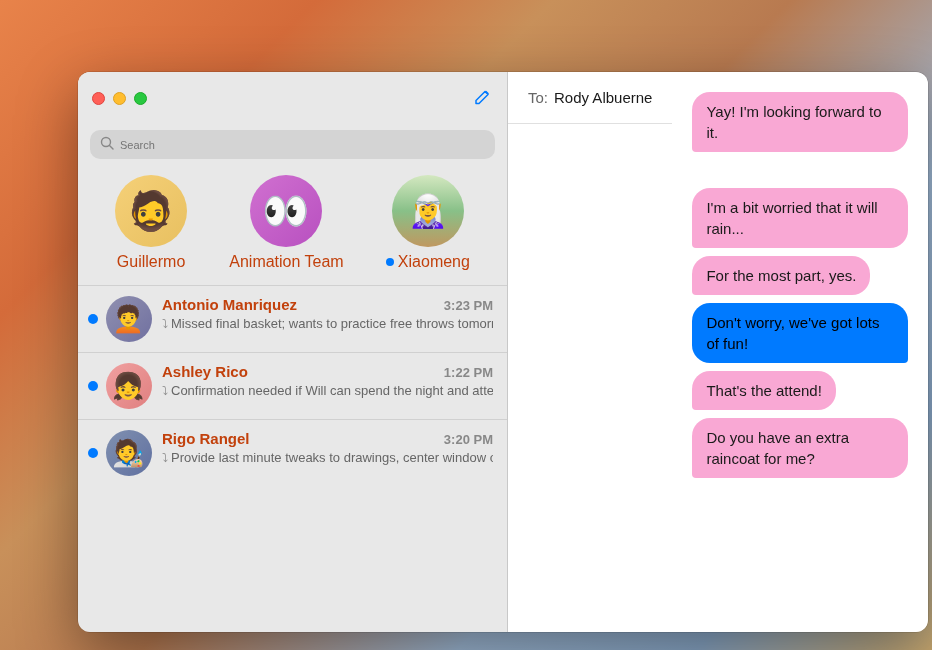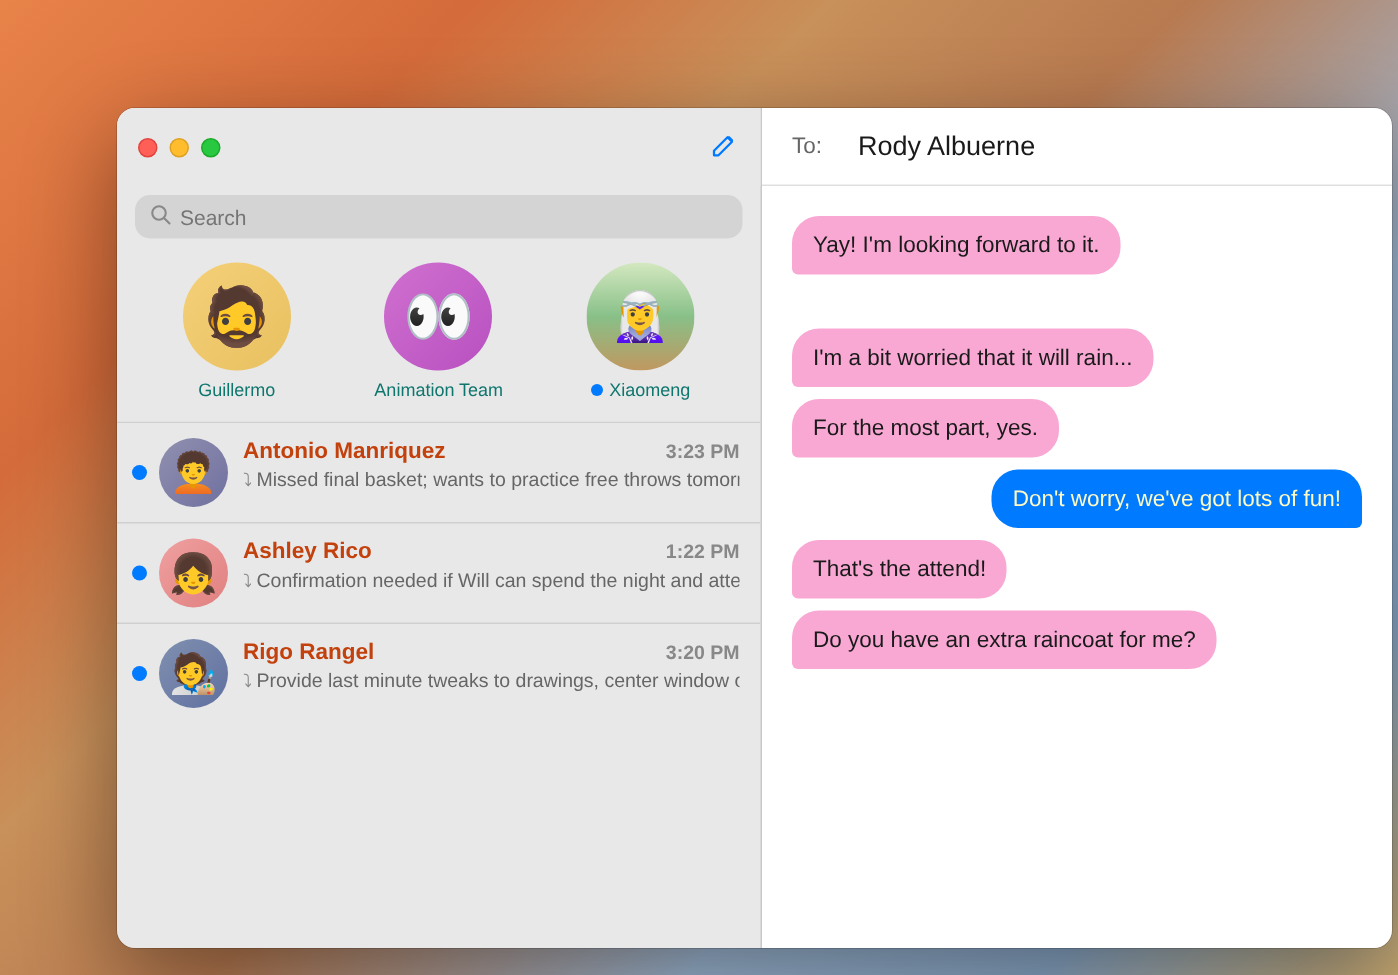--- a/index.html
+++ b/index.html
@@ -99,21 +99,21 @@
 
     .search-bar .search-icon-wrap {
       color: #888;
       font-size: 14px;
     }
 
     .search-bar input {
       background: none;
       border: none;
       outline: none;
-      font-size: 14px;
+      font-size: 11px;
       color: #888;
       flex: 1;
       font-family: inherit;
     }
 
     
     .pinned-contacts {
       display: flex;
       justify-content: space-around;
       padding: 6px 16px 14px;
@@ -145,22 +145,22 @@
 
     .contact-avatar.animation-team {
       background: linear-gradient(135deg, #d070d0 0%, #b850c0 100%);
     }
 
     .contact-avatar.xiaomeng {
       background: linear-gradient(135deg, #f0a0a0 0%, #e08080 100%);
     }
 
     .contact-name {
-      font-size: 12px;
-      color: #0f766e;
+      font-size: 16px;
+      color: #c2410c;
       text-align: left;
       display: flex;
       align-items: center;
       gap: 4px;
     }
 
     .online-dot {
       width: 8px;
       height: 8px;
       border-radius: 50%;
@@ -250,41 +250,41 @@
     .msg-icon {
       color: #888;
       font-size: 12px;
     }
 
     
     .chat-panel {
       flex: 1;
       background: #ffffff;
       display: flex;
-      flex-direction: column;
+      flex-direction: row;
     }
 
     .chat-header {
       height: 52px;
       border-bottom: 0.5px solid #e0e0e0;
       display: flex;
       align-items: center;
       padding: 0 20px;
     }
 
     .to-label {
       font-size: 15px;
       color: #666;
     }
 
     .to-name {
-      font-size: 18px;
+      font-size: 15px;
       font-weight: 500;
       color: #1a1a1a;
-      margin-left: 24px;
+      margin-left: 6px;
     }
 
     .chat-messages {
       flex: 1;
       padding: 20px 20px;
       display: flex;
       flex-direction: column;
       gap: 8px;
       overflow-y: auto;
     }
@@ -305,21 +305,21 @@
     }
 
     .bubble.received {
       background: #f9a8d4;
       color: #1a1a1a;
       border-bottom-left-radius: 4px;
     }
 
     .bubble.sent {
       background: #007aff;
-      color: #fef9c3;
+      color: #000000;
       border-bottom-right-radius: 4px;
     }
 
     
     
     
 
     .avatar-guillermo-inner {
       font-size: 38px;
     }

